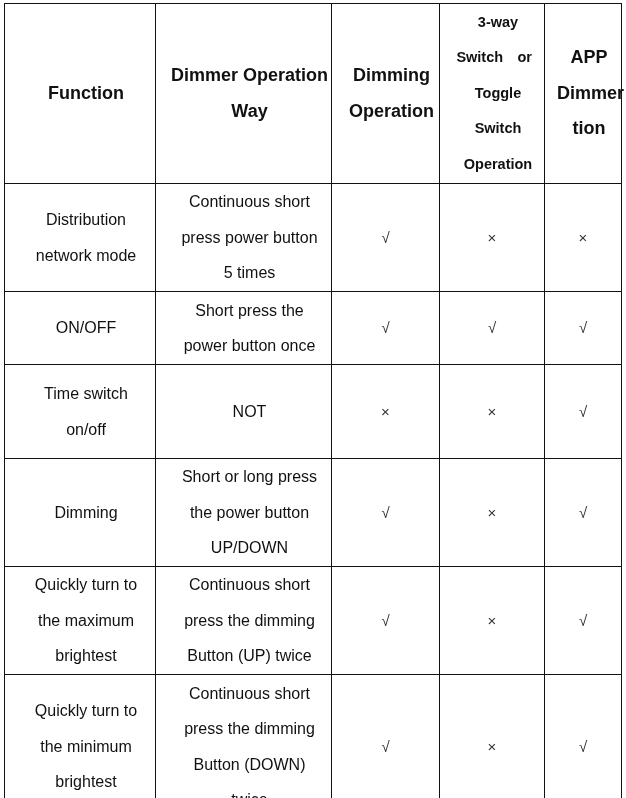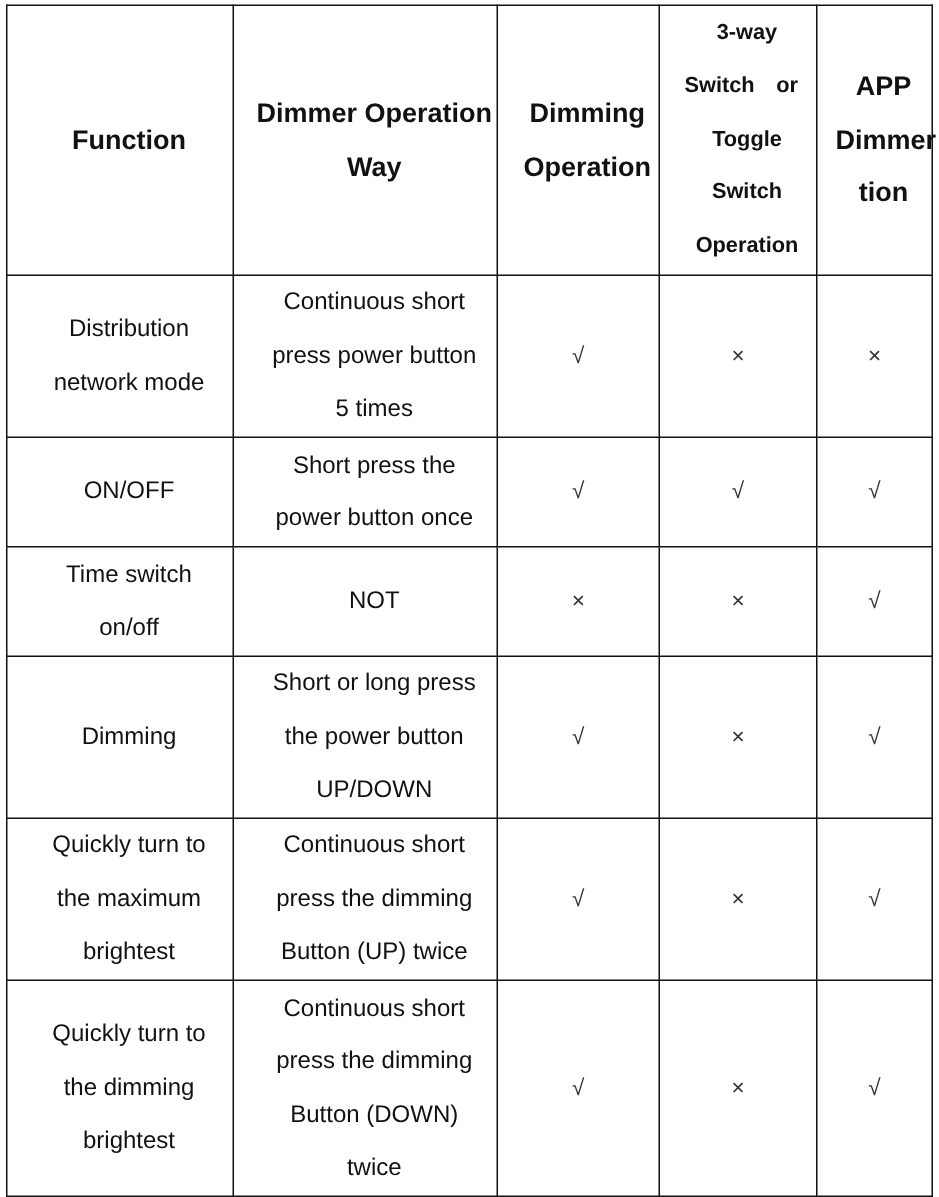--- a/index.html
+++ b/index.html
@@ -74,21 +74,21 @@
     </td>
     <td>
       <span class="line">Short press the</span>
       <span class="line">power button once</span>
     </td>
     <td class="mark">√</td>
     <td class="mark">√</td>
     <td class="mark">√</td>
   </tr>
 
-  <tr style="height:73px">
+  <tr style="height:94px">
     <td>
       <span class="line">Time switch</span>
       <span class="line">on/off</span>
     </td>
     <td>
       <span class="line">NOT</span>
     </td>
     <td class="mark">×</td>
     <td class="mark">×</td>
     <td class="mark">√</td>
@@ -120,21 +120,21 @@
       <span class="line">Button (UP) twice</span>
     </td>
     <td class="mark">√</td>
     <td class="mark">×</td>
     <td class="mark">√</td>
   </tr>
 
   <tr style="height:144px">
     <td>
       <span class="line">Quickly turn to</span>
-      <span class="line">the dimming</span>
+      <span class="line">the minimum</span>
       <span class="line">brightest</span>
     </td>
     <td>
       <span class="line">Continuous short</span>
       <span class="line">press the dimming</span>
       <span class="line">Button (DOWN)</span>
       <span class="line">twice</span>
     </td>
     <td class="mark">√</td>
     <td class="mark">×</td>

